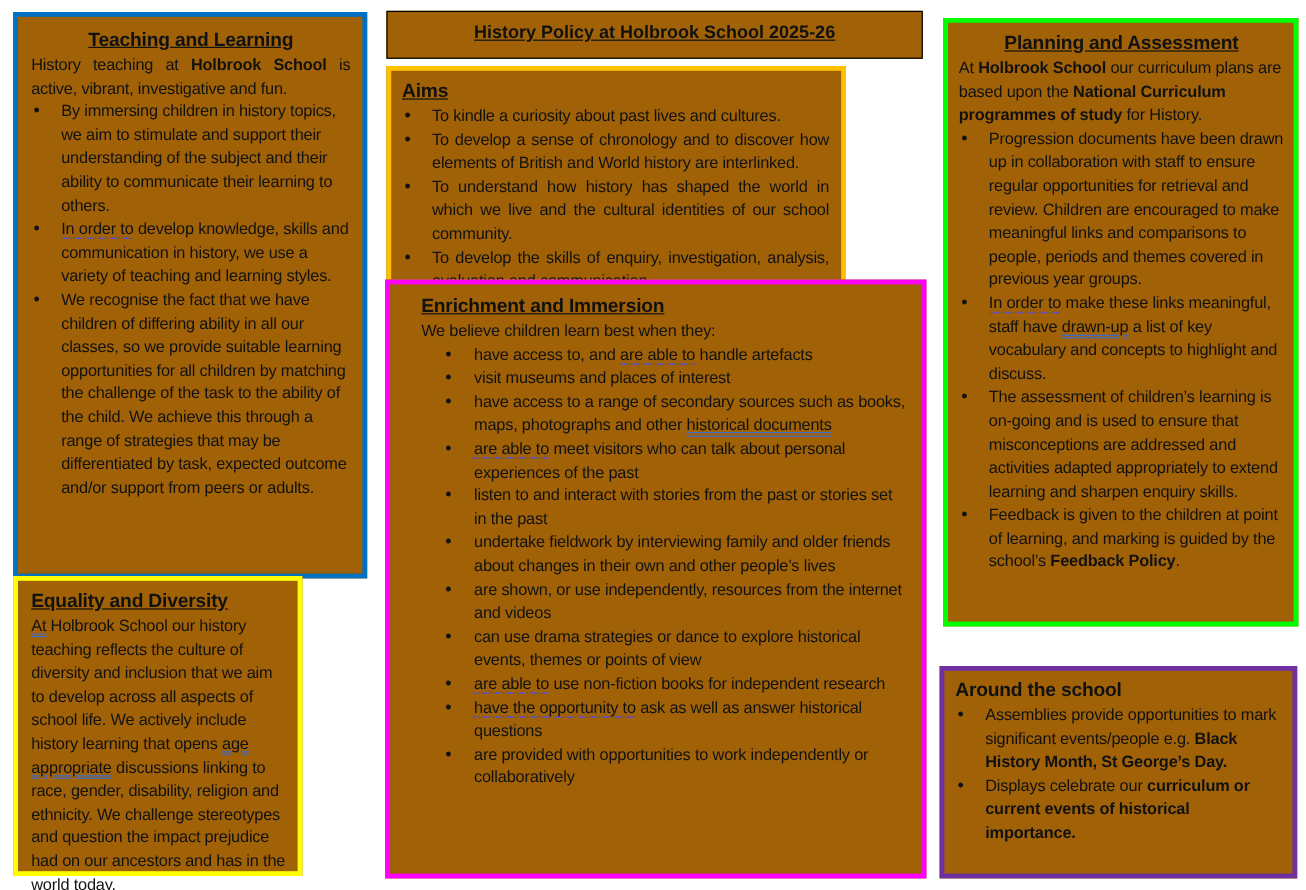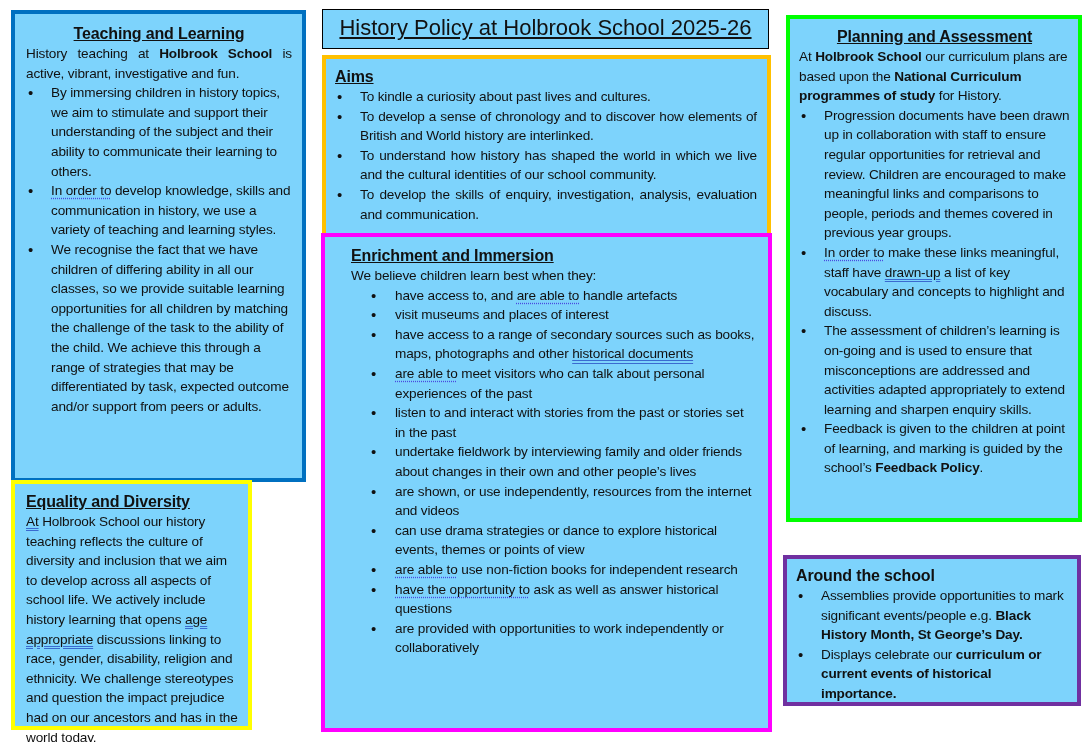--- a/index.html
+++ b/index.html
@@ -1,40 +1,40 @@
 <!DOCTYPE html>
 <html><head>
 <meta charset="utf-8">
 <style>
   html, body { margin: 0; padding: 0; background: #ffffff; }
   body { width: 1088px; height: 742px; position: relative; overflow: hidden;
          font-family: "Liberation Sans", "DejaVu Sans", sans-serif; color: #111; }
-  .box { position: absolute; box-sizing: border-box; background: #7dd3fc; }
+  .box { position: absolute; box-sizing: border-box; background: #a16207; }
   .txt { font-size: 13.6px; line-height: 19.6px; letter-spacing: -0.15px; }
   h2 { margin: 0; font-size: 16px; font-weight: bold; text-decoration: underline; line-height: 20px; }
   h2.center { text-align: center; }
   p { margin: 0; }
   ul { margin: 0; padding: 0; list-style: none; }
   li { position: relative; padding-left: 25px; }
   li::before { content: "\2022"; position: absolute; left: 2px; top: 0; font-size: 15px; }
   .indent li { padding-left: 44px; }
   .indent li::before { left: 20px; }
   .justify { text-align: justify; }
   .dotted { text-decoration: underline dotted #4a4ae0; text-underline-offset: 3px; }
   .dbl { text-decoration: underline double #3a6ad0; text-underline-offset: 2px; }
   b { font-weight: bold; }
 
   #box-teaching { left: 11px; top: 10px; width: 295px; height: 472px; border: 4px solid #0070C0; padding: 10px 10px 0 11px; }
   #box-equality { left: 11px; top: 480px; width: 241px; height: 250px; border: 4px solid #FFFF00; padding: 8px 10px 0 11px; }
   #box-title { left: 322px; top: 9px; width: 447px; height: 40px; border: 1px solid #000; text-align: center; padding-top: 7px; }
-  #box-title h1 { margin: 0; font-size: 22px; font-weight: normal; text-decoration: underline; line-height: 22px; }
-  #box-aims { left: 322px; top: 55px; width: 449px; height: 182px; border: 4px solid #FFC000; padding: 8px 10px 0 9px; }
+  #box-title h1 { margin: 0; font-size: 15px; font-weight: bold; text-decoration: underline; line-height: 22px; }
+  #box-aims { left: 322px; top: 55px; width: 383px; height: 182px; border: 4px solid #FFC000; padding: 8px 10px 0 9px; }
   #box-enrich { left: 321px; top: 233px; width: 451px; height: 499px; border: 4px solid #FF00FF; padding: 9px 12px 0 26px; }
   #box-planning { left: 786px; top: 15px; width: 296px; height: 507px; border: 4px solid #00FF00; padding: 8px 8px 16px 9px; }
-  #box-around { left: 783px; top: 555px; width: 298px; height: 151px; border: 4px solid #7030A0; padding: 7px 10px 0 9px; }
+  #box-around { left: 783px; top: 555px; width: 298px; height: 177px; border: 4px solid #7030A0; padding: 7px 10px 0 9px; }
   #box-around h2 { text-decoration: none; }
 </style>
 </head>
 <body>
 
 <div class="box txt" id="box-teaching" style="border-color: rgb(0, 112, 192);">
   <h2 class="center">Teaching and Learning</h2>
   <p class="justify"><span>History teaching at </span><b>Holbrook School</b><span> is active, vibrant, investigative and fun.</span></p>
   <ul>
     <li>By immersing children in history topics, we aim to stimulate and support their understanding of the subject and their ability to communicate their learning to others.</li>

